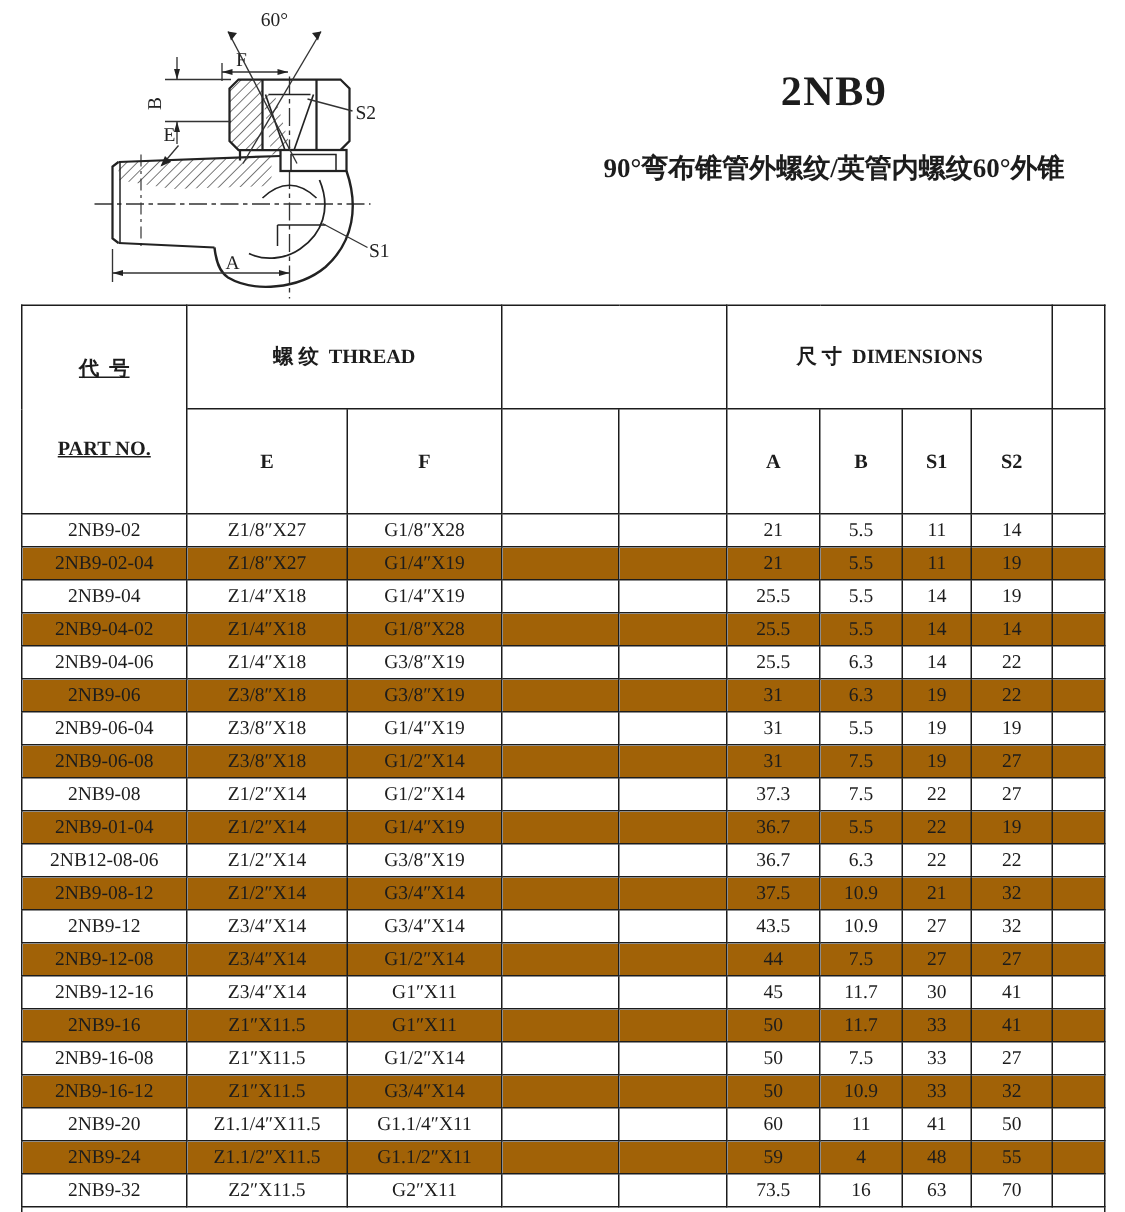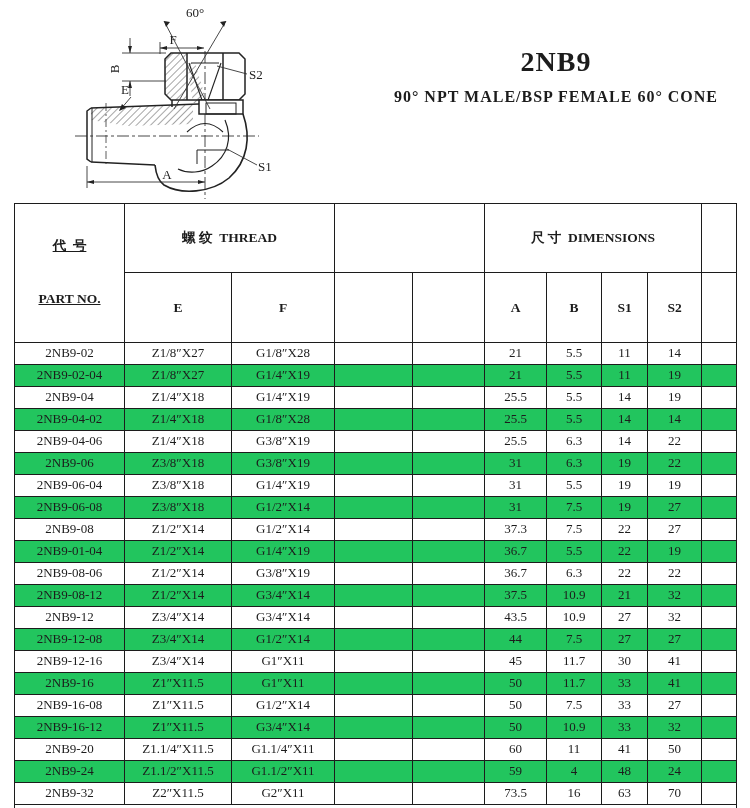--- a/index.html
+++ b/index.html
@@ -6,21 +6,21 @@
   body {
     width:750px; height:808px;
     background:#ffffff;
     position:relative;
     font-family:"Liberation Serif","DejaVu Serif",serif;
     color:#1c1c1c;
     overflow:hidden;
   }
 
   
-  .drawing-wrap { position:absolute; left:67px; top:3px; width:250px; height:200px; }
+  .drawing-wrap { position:absolute; left:55px; top:3px; width:250px; height:200px; }
   .drawing-wrap svg { width:100%; height:100%; }
   .dwg-label { font-family:"Liberation Serif","DejaVu Serif",serif; font-size:13px; fill:#222; }
 
   
   .title-block { position:absolute; left:368px; top:46px; width:376px; text-align:center; }
   .main-title { font-size:28px; font-weight:bold; letter-spacing:1px;text-align:center; }
   .sub-cn { margin-top:22px; font-size:18px; font-weight:bold; }
   .sub-en { margin-top:10px; font-size:16px; font-weight:bold; letter-spacing:1px; white-space:pre; }
 
   
@@ -30,21 +30,21 @@
     background:#fff;
   }
   table.spec th, table.spec td {
     border:1.5px solid #1c1c1c;
     text-align:center; vertical-align:middle;
     font-size:13px; padding:0; height:21px;
     overflow:hidden; white-space:pre;
   }
   table.spec thead th { font-weight:bold; font-size:13.5px; }
   table.spec thead .two-line div { line-height:1.55;text-decoration:underline; }
-  table.spec tbody tr.alt { background:#22c55e; }
+  table.spec tbody tr.alt { background:#a16207; }
   table.spec td.notes-cell {
     text-align:left; white-space:pre-wrap;
     padding:3px 6px 5px 6px;
     font-size:12.5px; line-height:1.2; height:auto;
   }
 </style>
 </head>
 <body>
 
 <div class="drawing-wrap">
@@ -137,21 +137,21 @@
       <line x1="20" y1="179" x2="138" y2="179"></line>
       <polygon points="20,179 27,177 27,181" fill="#222" stroke="none"></polygon>
       <polygon points="138,179 131,177 131,181" fill="#222" stroke="none"></polygon>
     </g>
     <text class="dwg-label" x="100" y="176" text-anchor="middle">A</text>
   </svg>
 </div>
 
 <div class="title-block">
   <div class="main-title">2NB9</div>
-  <div class="sub-en">90° NPT MALE/BSP FEMALE 60° CONE</div>
+  <div class="sub-cn">90°弯布锥管外螺纹/英管内螺纹60°外锥</div>
 </div>
 
 <table class="spec">
   <colgroup>
     <col style="width:110px">
       <col style="width:107px">
       <col style="width:103px">
     <col style="width:78px">
       <col style="width:72px">
       <col style="width:62px">
@@ -298,21 +298,21 @@
         <td>G1/4″X19</td>
         <td></td>
         <td></td>
         <td>36.7</td>
         <td>5.5</td>
         <td>22</td>
         <td>19</td>
         <td></td>
       </tr>
       <tr>
-        <td>2NB9-08-06</td>
+        <td>2NB12-08-06</td>
         <td>Z1/2″X14</td>
         <td>G3/8″X19</td>
         <td></td>
         <td></td>
         <td>36.7</td>
         <td>6.3</td>
         <td>22</td>
         <td>22</td>
         <td></td>
       </tr>
@@ -414,21 +414,21 @@
       </tr>
       <tr class="alt">
         <td>2NB9-24</td>
         <td>Z1.1/2″X11.5</td>
         <td>G1.1/2″X11</td>
         <td></td>
         <td></td>
         <td>59</td>
         <td>4</td>
         <td>48</td>
-        <td>24</td>
+        <td>55</td>
         <td></td>
       </tr>
       <tr>
         <td>2NB9-32</td>
         <td>Z2″X11.5</td>
         <td>G2″X11</td>
         <td></td>
         <td></td>
         <td>73.5</td>
         <td>16</td>

